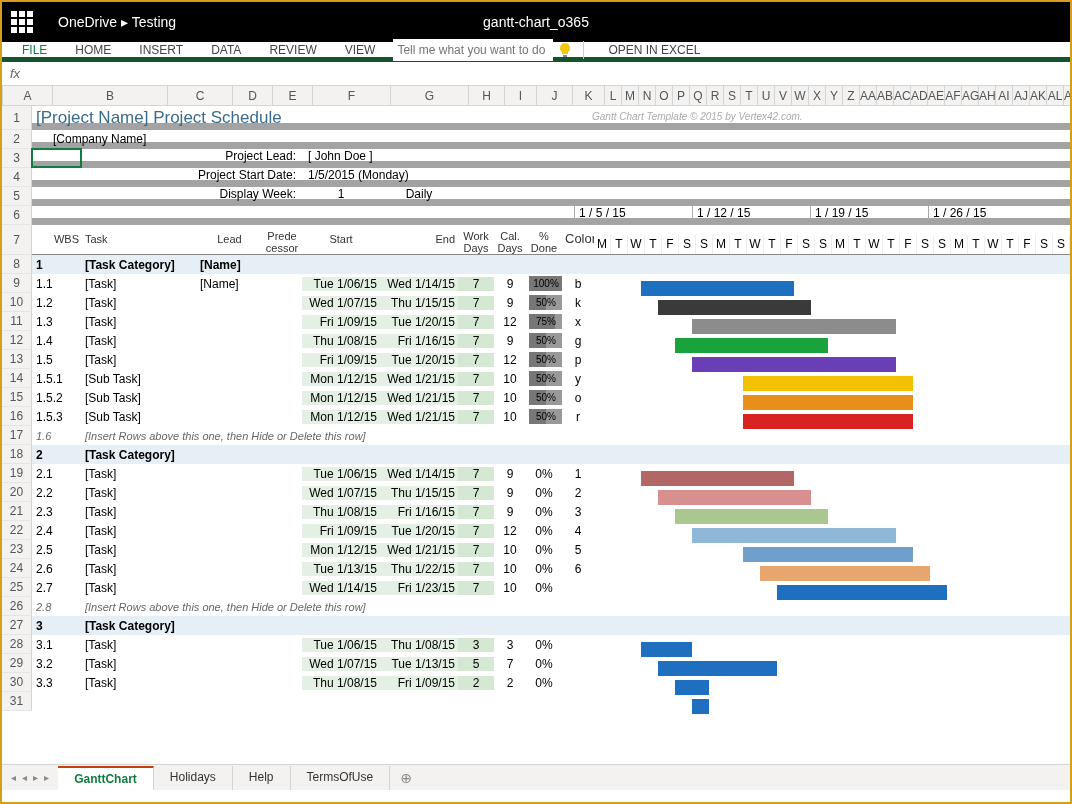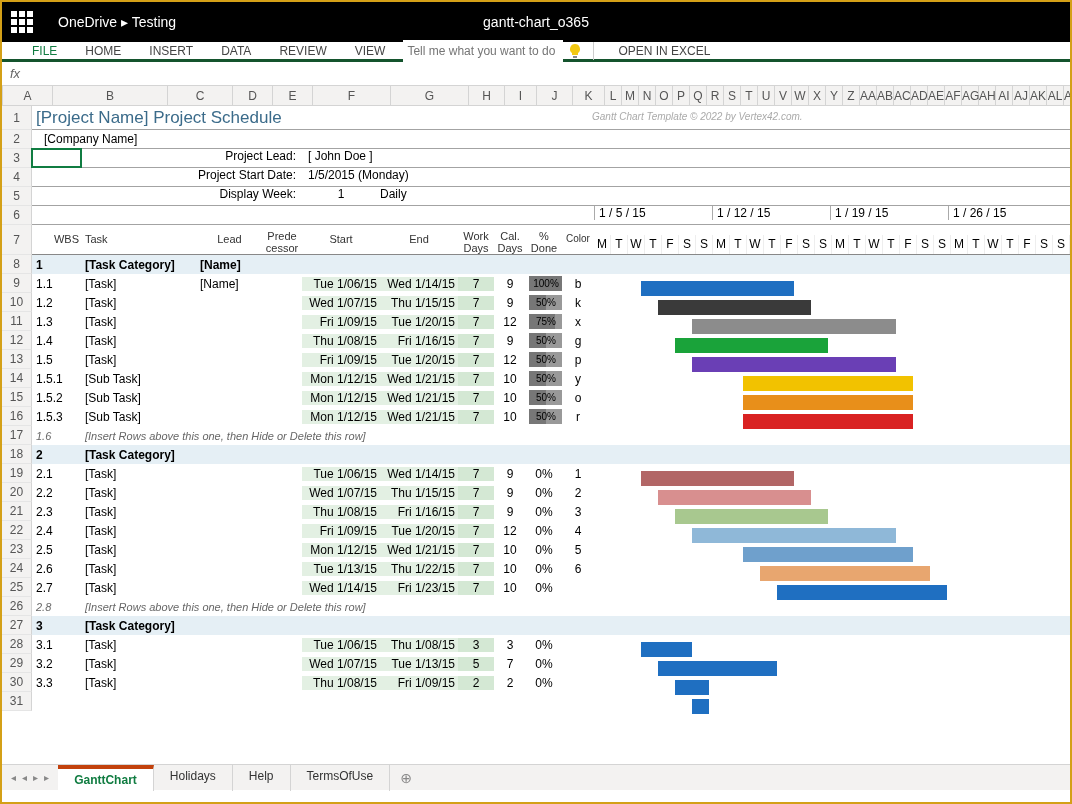--- a/index.html
+++ b/index.html
@@ -4,41 +4,41 @@
 <style>
 * { margin:0; padding:0; box-sizing:border-box; font-family:"Segoe UI",Arial,sans-serif; }
 body { width:1072px; height:804px; overflow:hidden; background:#fff; border:2px solid #d4a017; }
 .titlebar { height:40px; background:#000; display:flex; align-items:center; color:#fff; }
 .waffle { width:40px; height:40px; display:flex; align-items:center; justify-content:center; cursor:pointer; }
 .waffle-grid { display:grid; grid-template-columns:repeat(3,6px); grid-template-rows:repeat(3,6px); gap:2px; }
 .waffle-grid span { background:#fff; width:6px; height:6px; }
 .app-name { background:#107c41; height:40px; display:flex; align-items:center; padding:0 20px; font-size:16px; }
 .breadcrumb { padding:0 16px; font-size:14px; }
 .doc-name { margin-left:auto; margin-right:auto; font-size:14px; position:absolute; left:50%; transform:translateX(-50%); }
-.ribbon-tabs { height:20px; background:#fff; border-bottom:3px solid #14532d; display:flex; align-items:center; padding-left:16px; font-size:12px; color:#444; }
+.ribbon-tabs { height:20px; background:#fff; border-bottom:5px solid #14532d; display:flex; align-items:center; padding-left:6px; font-size:12px; color:#444; }
 .ribbon-tabs .tab { padding:0 14px; height:32px; display:flex; align-items:center; cursor:pointer; }
 .ribbon-tabs .tab.file { color:#107c41; font-weight:400; }
 .tell-me { display:flex; align-items:center; margin-left:4px; }
 .tell-me input { border:none; padding:4px; font-size:12px; color:#0c4a6e; width:160px; outline:none; }
 .bulb { width:16px; height:16px; color:#f2c811; margin-left:4px; }
 .tab-divider { width:1px; height:18px; background:#ccc; margin:0 10px; }
 .formula-bar { height:24px; border-bottom:1px solid #d4d4d4; display:flex; align-items:center; padding-left:8px; font-size:13px; font-style:italic; color:#666; }
 .sheet-area { position:relative; overflow:hidden; height:calc(100% - 40px - 32px - 24px - 26px); }
 .col-headers { display:flex; height:20px; background:#f3f2f1; border-bottom:1px solid #d4d4d4; font-size:12px; color:#555; }
 .corner { width:30px; border-right:1px solid #d4d4d4; }
 .col-h { border-right:1px solid #d4d4d4; text-align:center; line-height:20px; }
 .row-area { display:flex; }
 .row-headers { width:30px; background:#f3f2f1; font-size:12px; color:#555; }
 .row-h { height:19px; border-bottom:1px solid #e5e5e5; border-right:1px solid #d4d4d4; text-align:center; line-height:19px; }
 .row-h.r1 { height:24px; line-height:24px; }
 .cells { position:relative; flex:1; }
-.cell-row { display:flex; height:19px; border-bottom:1px solid #a3a3a3; font-size:12px; }
+.cell-row { display:flex; height:19px; border-bottom:7px solid #a3a3a3; font-size:12px; }
 .cell-row.hr { height:24px; }
 .title-cell { font-size:17px; color:#3b6b8a; padding-left:4px; line-height:24px; }
-.company-cell { font-size:12px; padding-left:12px; line-height:19px; }
+.company-cell { font-size:12px; padding-left:21px; line-height:19px; }
 .selected-cell { position:absolute; border:2px solid #107c41; pointer-events:none; }
 .label-r { text-align:right; padding-right:6px; }
 .th { font-size:11px; color:#333; line-height:12px; text-align:center; }
 .task-row { display:flex; height:19px; font-size:12px; align-items:center; }
 .c { padding:0 3px; overflow:hidden; white-space:nowrap; }
 .c-wbs { width:50px; padding-left:4px; }
 .c-task { width:115px; }
 .c-lead { width:65px; }
 .c-pred { width:40px; }
 .c-start { width:78px; text-align:right; }
@@ -54,21 +54,21 @@
 .pct-txt { position:relative; }
 .cat-row { font-weight:bold; background:#e5eff5; }
 .hint-row { font-style:italic; color:#666; font-size:11px; }
 .week-lbl { width:118px; border-left:1px solid #aaa; padding-left:4px; }
 .day-h { width:17px; text-align:center; border-right:1px solid #eee; line-height:19px; }
 .bar { position:absolute; height:15px; top:2px; }
 .sheet-tabs { height:26px; background:#f3f2f1; border-top:1px solid #d4d4d4; display:flex; align-items:center; font-size:12px; }
 .sheet-nav { display:flex; padding:0 6px; }
 .sheet-nav span { padding:0 3px; color:#888; cursor:pointer; font-size:10px; }
 .sheet-tab { padding:4px 16px; border-right:1px solid #d4d4d4; cursor:pointer; color:#333; }
-.sheet-tab.active { background:#fff; border-top:4px solid #c2410c; font-weight:bold; color:#107c41; }
+.sheet-tab.active { background:#fff; border-top:2px solid #c2410c; font-weight:bold; color:#107c41; }
 .add-sheet { padding:0 10px; color:#888; cursor:pointer; font-size:14px; }
 .watermark { position:absolute; left:560px; top:5px; font-size:10px; font-style:italic; color:#aaa; }
 </style>
 </head>
 <body>
 
 <div class="titlebar">
   <div class="waffle">
     <div class="waffle-grid">
         <span></span>
@@ -194,21 +194,21 @@
         <div class="row-h">27</div>
         <div class="row-h">28</div>
         <div class="row-h">29</div>
         <div class="row-h">30</div>
         <div class="row-h">31</div>
       </div>
     <div class="cells" id="cells">
 
       <div class="cell-row hr">
         <div class="title-cell">[Project Name] Project Schedule</div>
-        <div class="watermark">Gantt Chart Template © 2022 by Vertex42.com.</div>
+        <div class="watermark">Gantt Chart Template © 2015 by Vertex42.com.</div>
       </div>
 
       <div class="cell-row">
         <div class="company-cell">[Company Name]</div>
       </div>
 
       <div class="cell-row">
         <div style="width:50px"></div>
         <div style="width:115px"></div>
         <div style="width:105px" class="label-r">Project Lead:</div>
@@ -218,43 +218,43 @@
       <div class="cell-row">
         <div style="width:165px"></div>
         <div style="width:105px" class="label-r">Project Start Date:</div>
         <div style="width:160px;padding-left:6px">1/5/2015 (Monday)</div>
       </div>
 
       <div class="cell-row" style="position:relative">
         <div style="width:165px"></div>
         <div style="width:105px" class="label-r">Display Week:</div>
         <div style="width:78px;text-align:center">1</div>
-        <div style="width:78px;">Daily</div>
+        <div style="width:78px;text-align:center">Daily</div>
       </div>
 
       <div class="cell-row" style="position:relative">
-        <div style="position:absolute;left:562px;display:flex" id="week-labels-2">
+        <div style="position:absolute;left:542px;display:flex" id="week-labels-2">
             <div class="week-lbl">1 / 5 / 15</div>
             <div class="week-lbl">1 / 12 / 15</div>
             <div class="week-lbl">1 / 19 / 15</div>
             <div class="week-lbl">1 / 26 / 15</div>
           </div>
       </div>
 
       <div class="cell-row" style="height:30px;position:relative;align-items:flex-end;border-bottom:1px solid #888">
         <div class="c c-wbs th" style="text-align:right;line-height:30px">WBS</div>
         <div class="c c-task th" style="text-align:left;line-height:30px">Task</div>
         <div class="c c-lead th" style="text-align:center;line-height:30px">Lead</div>
         <div class="c c-pred th">Prede<br>cessor</div>
         <div class="c c-start th" style="text-align:center;line-height:30px">Start</div>
-        <div class="c c-end th" style="text-align:center;line-height:30px">End</div>
+        <div class="c c-end th" style="line-height:30px">End</div>
         <div class="c c-wd th">Work<br>Days</div>
         <div class="c c-cd th">Cal.<br>Days</div>
         <div class="c c-pct th">%<br>Done</div>
-        <div class="c c-color th" style="line-height:30px;font-size:10px">Color</div>
+        <div class="c c-color th" style="line-height:30px;font-size:13px">Color</div>
         <div style="position:absolute;left:562px;bottom:0;display:flex" id="day-headers">
             <div class="day-h">M</div>
             <div class="day-h">T</div>
             <div class="day-h">W</div>
             <div class="day-h">T</div>
             <div class="day-h">F</div>
             <div class="day-h">S</div>
             <div class="day-h">S</div>
             <div class="day-h">M</div>
             <div class="day-h">T</div>

